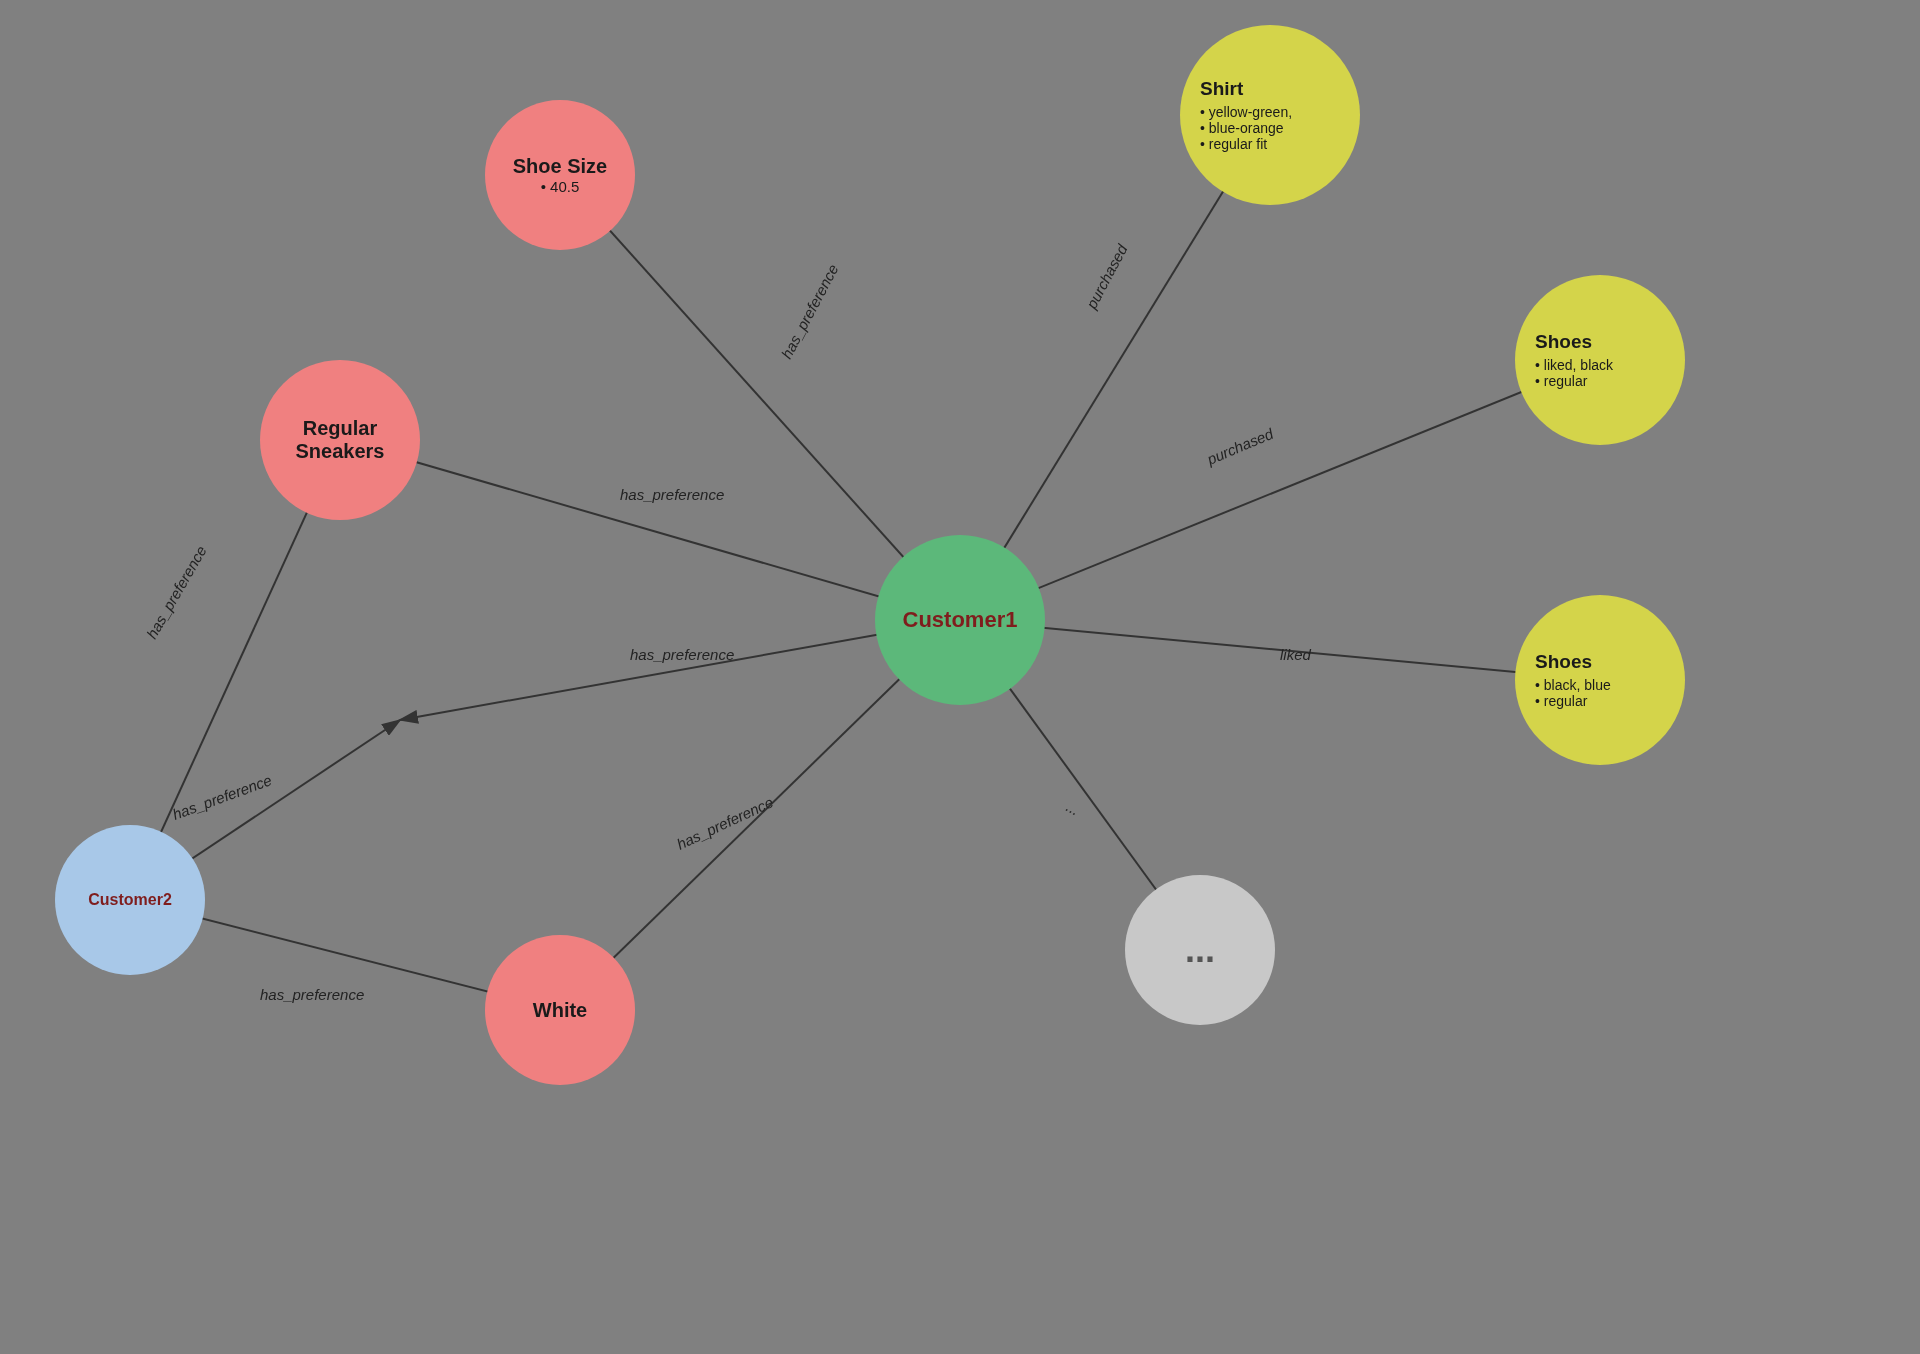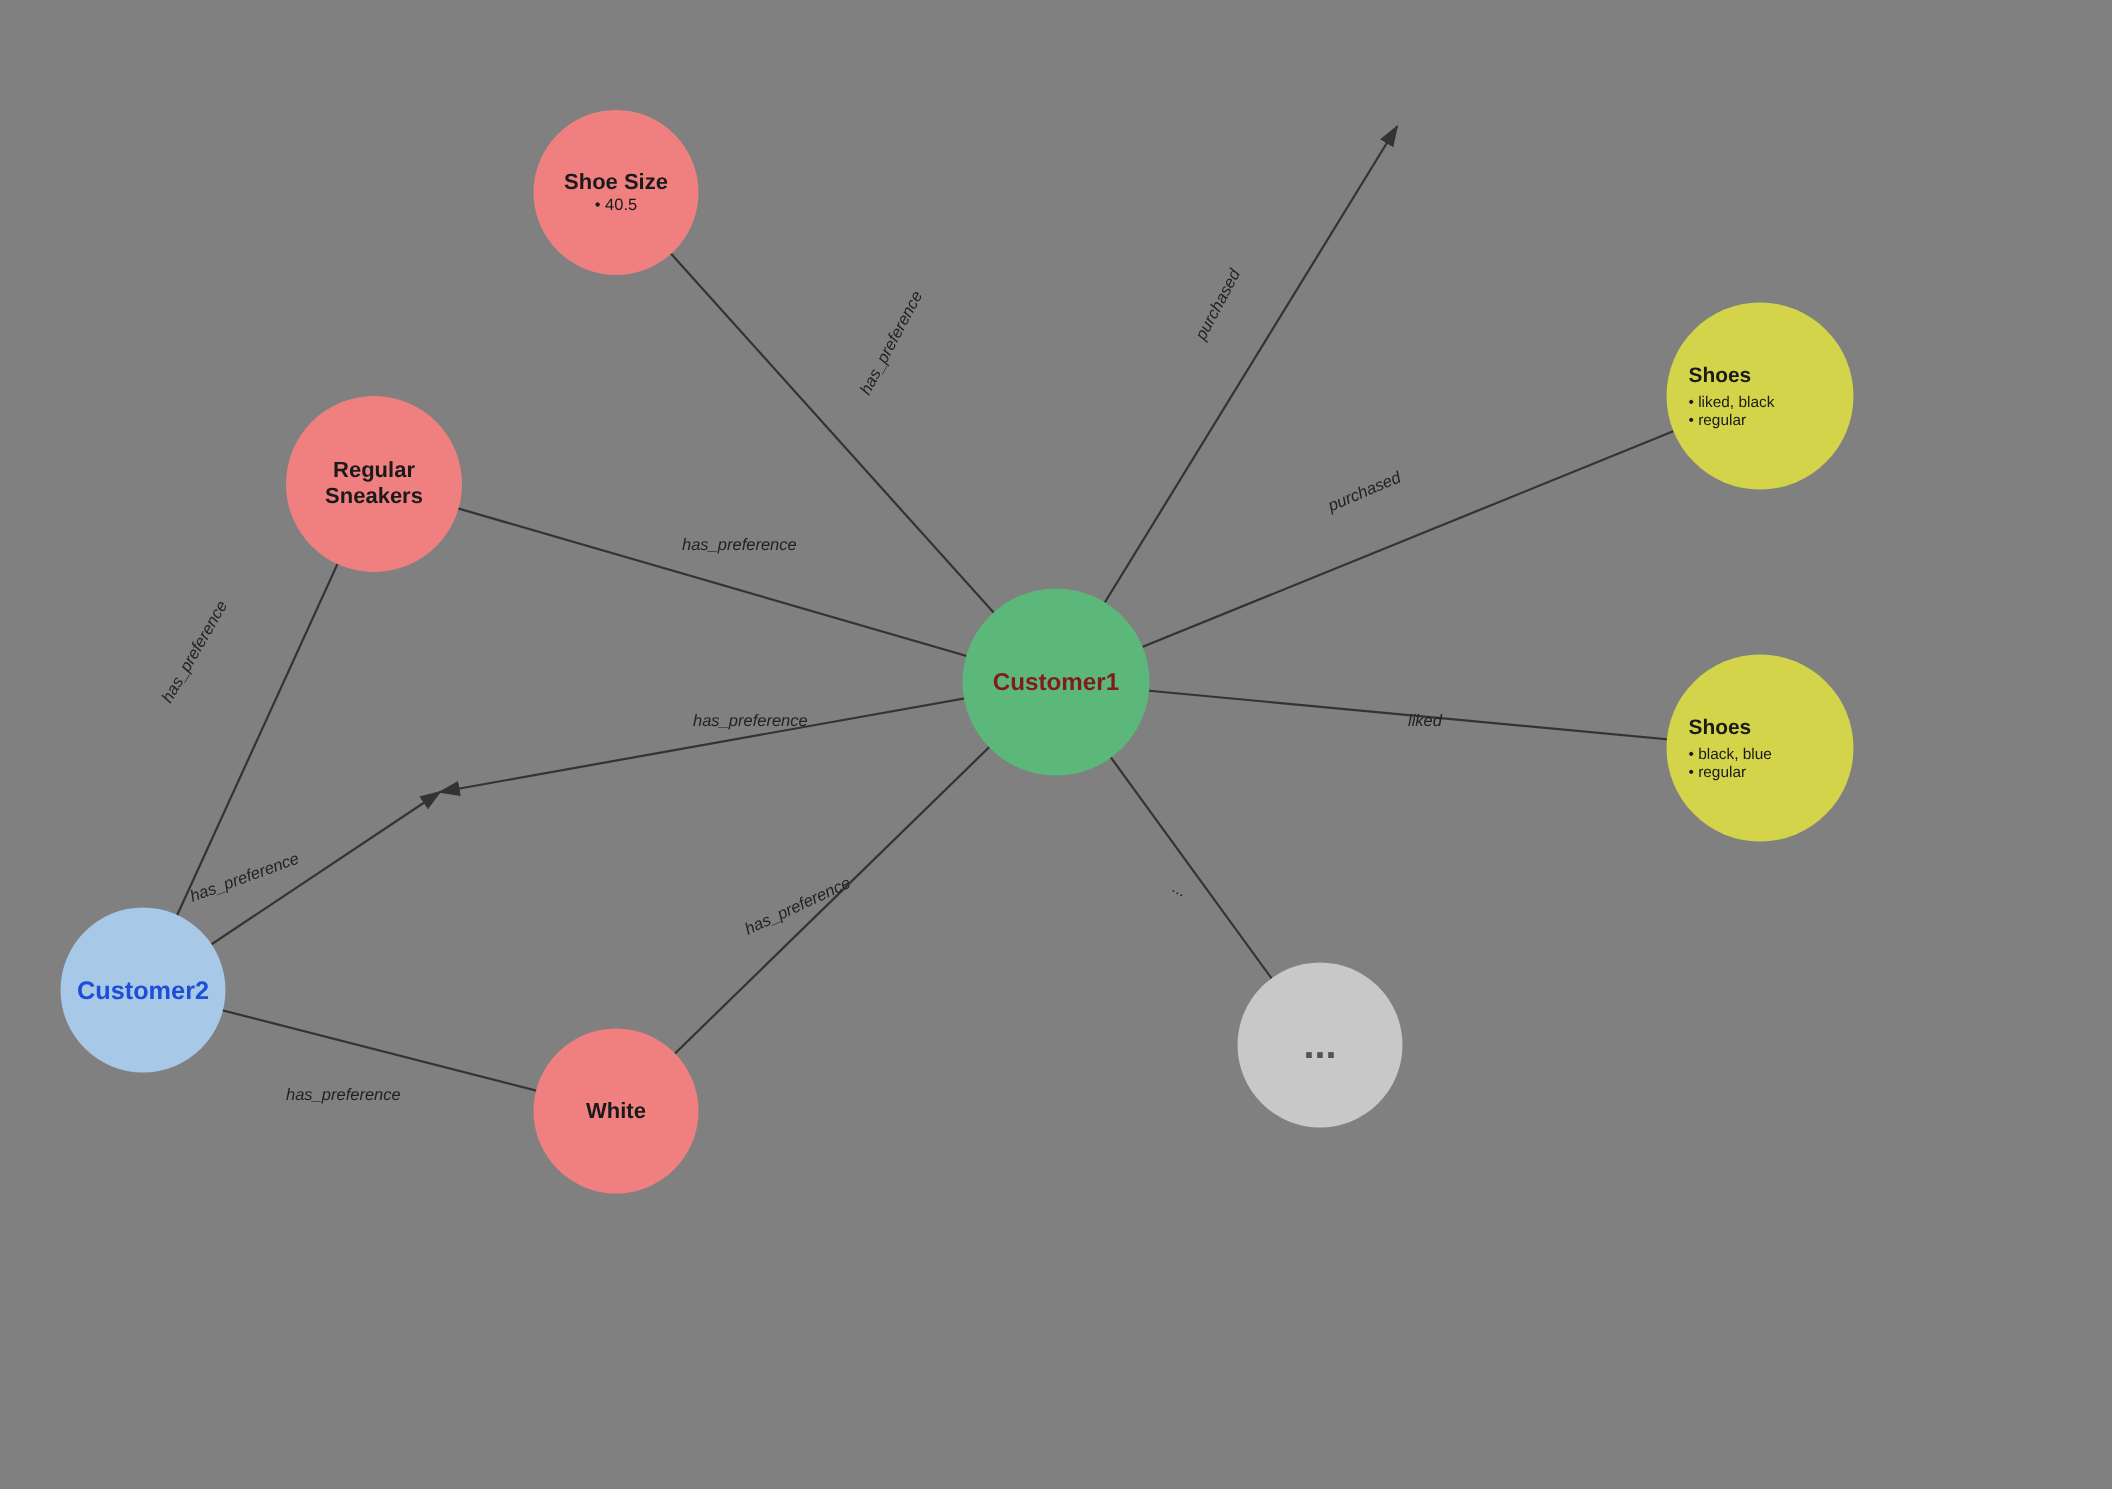--- a/index.html
+++ b/index.html
@@ -39,22 +39,22 @@
       width: 170px;
       height: 170px;
       background-color: #5cb87a;
       color: #7f1d1d;
       font-size: 22px;
     }
     .node-customer2 {
       width: 150px;
       height: 150px;
       background-color: #a8c8e8;
-      color: #1d4ed8;
-      font-size: 23px;
+      color: #7f1d1d;
+      font-size: 16px;
     }
     .node-pink {
       background-color: #f08080;
       color: #1a1a1a;
     }
     .node-shoe-size {
       width: 150px;
       height: 150px;
     }
     .node-regular-sneakers {
@@ -196,20 +196,28 @@
   <div class="node node-pink node-regular-sneakers" style="left: 340px; top: 440px;">
     <span style="white-space:pre-line;">Regular
 Sneakers</span>
   </div>
 
 
   <div class="node node-pink node-white" style="left: 560px; top: 1010px;">
     <span>White</span>
   </div>
 
+  <div class="node node-yellow node-shirt" style="left: 1270px; top: 115px;">
+    <span class="node-title">Shirt</span>
+    <ul class="node-bullets">
+      <li>yellow-green,</li>
+      <li>blue-orange</li>
+      <li>regular fit</li>
+    </ul>
+  </div>
 
   <div class="node node-yellow node-shoes1" style="left: 1600px; top: 360px;">
     <span class="node-title">Shoes</span>
     <ul class="node-bullets">
       <li>liked, black</li>
       <li>regular</li>
     </ul>
   </div>
 
   <div class="node node-yellow node-shoes2" style="left: 1600px; top: 680px;">

